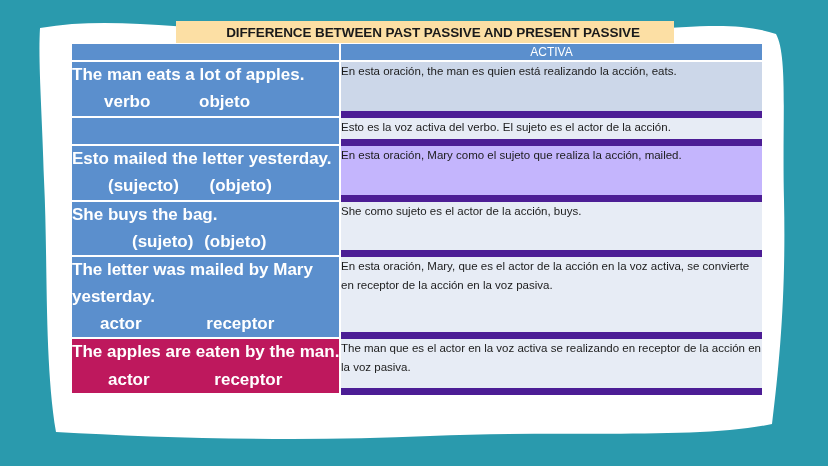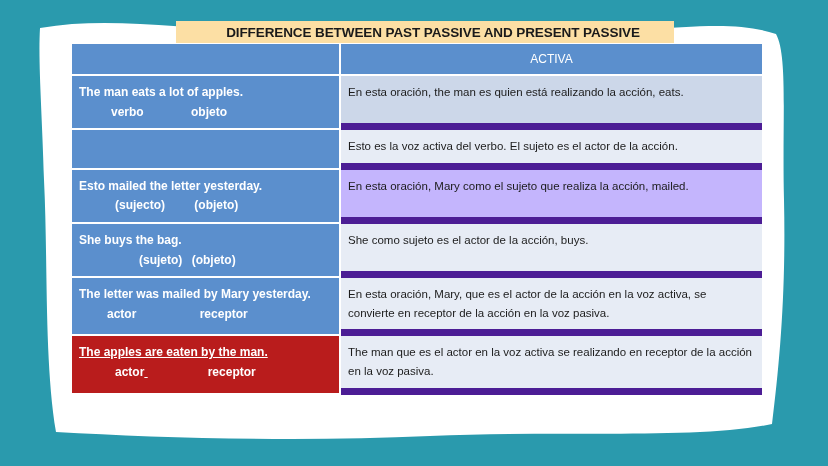--- a/index.html
+++ b/index.html
@@ -60,30 +60,30 @@
     width: 690px;
   }
   table.voz {
     border-collapse: separate;
     border-spacing: 0;
     width: 690px;
     table-layout: fixed;
   }
   table.voz td {
     vertical-align: top;
-    padding: 7px;
+    padding: 0;
   }
 
   col.c-left  { width: 269px; }
   col.c-right { width: 421px; }
 
   .cell-left {
     background: #5b8fcd;
     color: #ffffff;
-    font-size: 12px;
+    font-size: 17px;
     font-weight: bold;
     line-height: 1.55;
     padding: 6px 8px 6px 6px;
     border-bottom: 2px solid #ffffff;
     border-right: 2px solid #ffffff;
   }
   .cell-left.plain { font-weight: bold; }
 
   .cell-right {
     font-size: 11.5px;
@@ -220,21 +220,21 @@
             <span>The letter was mailed by Mary yesterday.</span>
             <span class="sub-line indent-4">
               <span class="lbl">actor</span>
               <span class="lbl gap-d">receptor</span>
             </span>
           </td>
           <td class="cell-right shade-b" style="background-color: rgb(231, 236, 245);">En esta oración, Mary, que es el actor de la acción en la voz activa, se convierte en receptor de la acción en la voz pasiva.</td>
         </tr>
 
         <tr>
-          <td class="cell-left" style="background-color: #b91c1c; text-decoration: underline;">
+          <td class="cell-left" style="background-color: #be185d;">
             <span class="nowrap">The apples are eaten by the man.</span>
             <span class="sub-line indent-2">
               <span class="lbl">actor</span>
               <span class="lbl gap-d">receptor</span>
             </span>
           </td>
           <td class="cell-right shade-b" style="background-color: rgb(231, 236, 245);">The man que es el actor en la voz activa se realizando en receptor de la acción en la voz pasiva.</td>
         </tr>
 
       </tbody>

